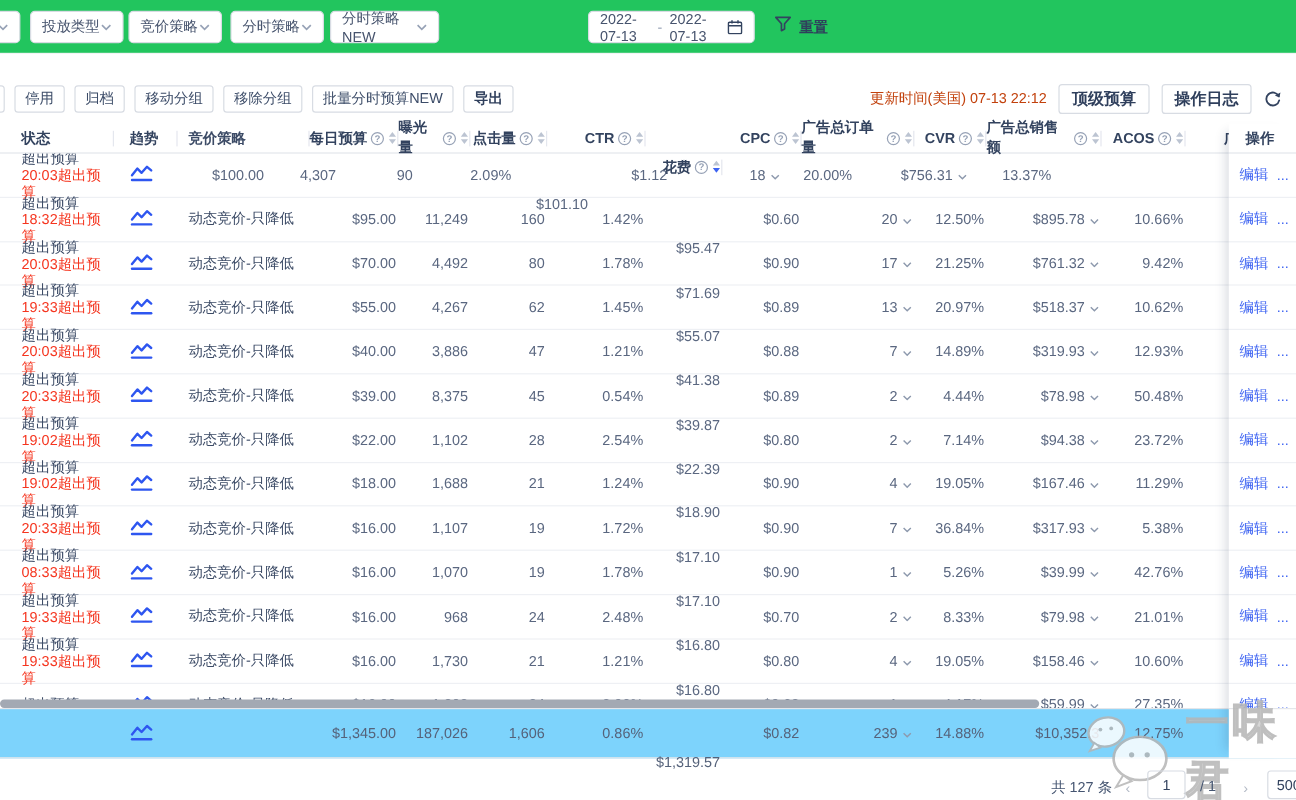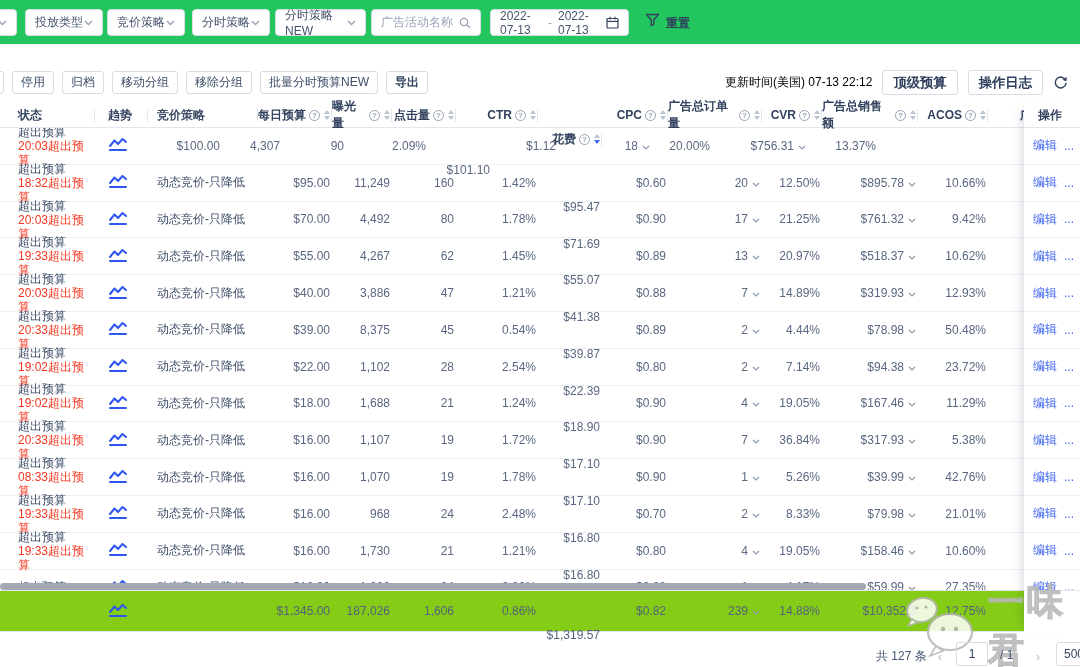--- a/index.html
+++ b/index.html
@@ -18,21 +18,21 @@
   .icon-btn { position:absolute; top:13px; cursor:pointer; }
   .reset-lbl { position:absolute; top:15px; font-weight:bold; color:#2f3f5c; cursor:pointer; }
 
   
   .toolbar { position:absolute; top:65px; left:0; width:1080px; height:36px; }
   .tb-left { position:absolute; left:-26px; top:6px; display:flex; gap:8px; }
   .tbtn { height:23px; display:inline-flex; align-items:center; padding:0 8px; border:1px solid #d8dce3; border-radius:3px;
           background:#fff; color:#3c4c68; font-size:12px; cursor:pointer; white-space:nowrap; }
   .tbtn.strong { font-weight:bold; color:#2f3f5c; }
   .tb-right { position:absolute; right:12px; top:5px; display:flex; align-items:center; gap:10px; }
-  .upd { color:#000000; }
+  .upd { color:#c2410c; }
   .rbtn { height:25px; display:inline-flex; align-items:center; padding:0 10px; border:1px solid #d8dce3; border-radius:3px;
           background:#fff; color:#2f3f5c; font-weight:bold; cursor:pointer; }
   .refresh { cursor:pointer; display:flex; }
 
   
   .thead { position:absolute; top:103px; left:0; width:1080px; height:25px; display:flex; align-items:center;
            border-bottom:1px solid #e3e6ec; background:#fff; }
   .hcell { font-weight:bold; color:#33435f; position:relative; height:100%; display:flex; align-items:center; }
   .hcell.num { justify-content:flex-end; gap:3px; padding-right:2px; }
   .hcell .sep { position:absolute; right:0; top:6px; height:13px; width:1px; background:#e4e7ee; }
@@ -52,21 +52,21 @@
   .c3{width:74px;} .c4{width:60px;} .c5{width:64px;} .c6{width:82px;} .c7{width:64px;margin-top:48px;} .c8{width:66px;}
   .c9{width:94px;} .c10{width:60px;} .c11{width:96px;} .c12{width:70px;} .c13{width:36px;}
   .hcell.c13 { overflow:visible; justify-content:flex-end; }
   .hcell.c13 span { position:relative; right:-8px; }
   .status1 { color:#3c4b66; line-height:14px; }
   .status2 { color:#f5351f; line-height:14px; font-size:12px; }
   .caret-sm { display:inline-block; margin-left:4px; }
   .caret-sm svg { display:block; }
 
   .summary { position:absolute; top:590px; left:0; width:1080px; height:42px; display:flex; align-items:center;
-             border-top:1px solid #e4e6ea; border-bottom:1px solid #e4e6ea; background:#84cc16; }
+             border-top:1px solid #e4e6ea; border-bottom:1px solid #e4e6ea; background:#7dd3fc; }
   .summary .cell.num { color:#55627a; }
 
   
   .ops-col { position:absolute; top:103px; right:0; width:56px; height:529px; background:#fff;
              box-shadow:-9px 0 9px -7px rgba(20,35,70,.16); }
   .ops-head { height:25px; display:flex; align-items:center; padding-left:14px; font-weight:bold; color:#33435f;
               border-bottom:1px solid #e3e6ec; }
   .ops-body { height:462px; overflow:hidden; }
   .ops-cell { height:36.8px; display:flex; align-items:center; padding-left:9px; gap:7px; border-bottom:1px solid #eef0f4; }
   .link-blue { color:#3d63f2; cursor:pointer; }
@@ -124,29 +124,20 @@
       <svg width="9" height="6">
           <polyline points="1,1 4.5,4.5 8,1" fill="none" stroke="#97a2b6" stroke-width="1.4"></polyline>
         </svg>
     </span>
   </div>
   <div class="fbox" style="left:275px;width:91px;">
     <span>分时策略NEW</span>
     <span class="chev">
       <svg width="9" height="6">
           <polyline points="1,1 4.5,4.5 8,1" fill="none" stroke="#97a2b6" stroke-width="1.4"></polyline>
-        </svg>
-    </span>
-  </div>
-  <div class="fbox fsearch" style="left:371px;width:110px;">
-    <span>广告活动名称</span>
-    <span class="chev">
-      <svg width="12" height="12">
-          <circle cx="5" cy="5" r="3.6" fill="none" stroke="#97a2b6" stroke-width="1.3"></circle>
-          <line x1="7.8" y1="7.8" x2="10.8" y2="10.8" stroke="#97a2b6" stroke-width="1.3"></line>
         </svg>
     </span>
   </div>
   <div class="fbox fdate" style="left:490px;width:139px;">
     <span>2022-07-13</span>
     <span style="color:#97a2b6;">-</span>
     <span>2022-07-13</span>
     <span class="chev">
       <svg width="13" height="13">
           <rect x="1" y="2.5" width="11" height="9.5" rx="1" fill="none" stroke="#33435f" stroke-width="1.2"></rect>

